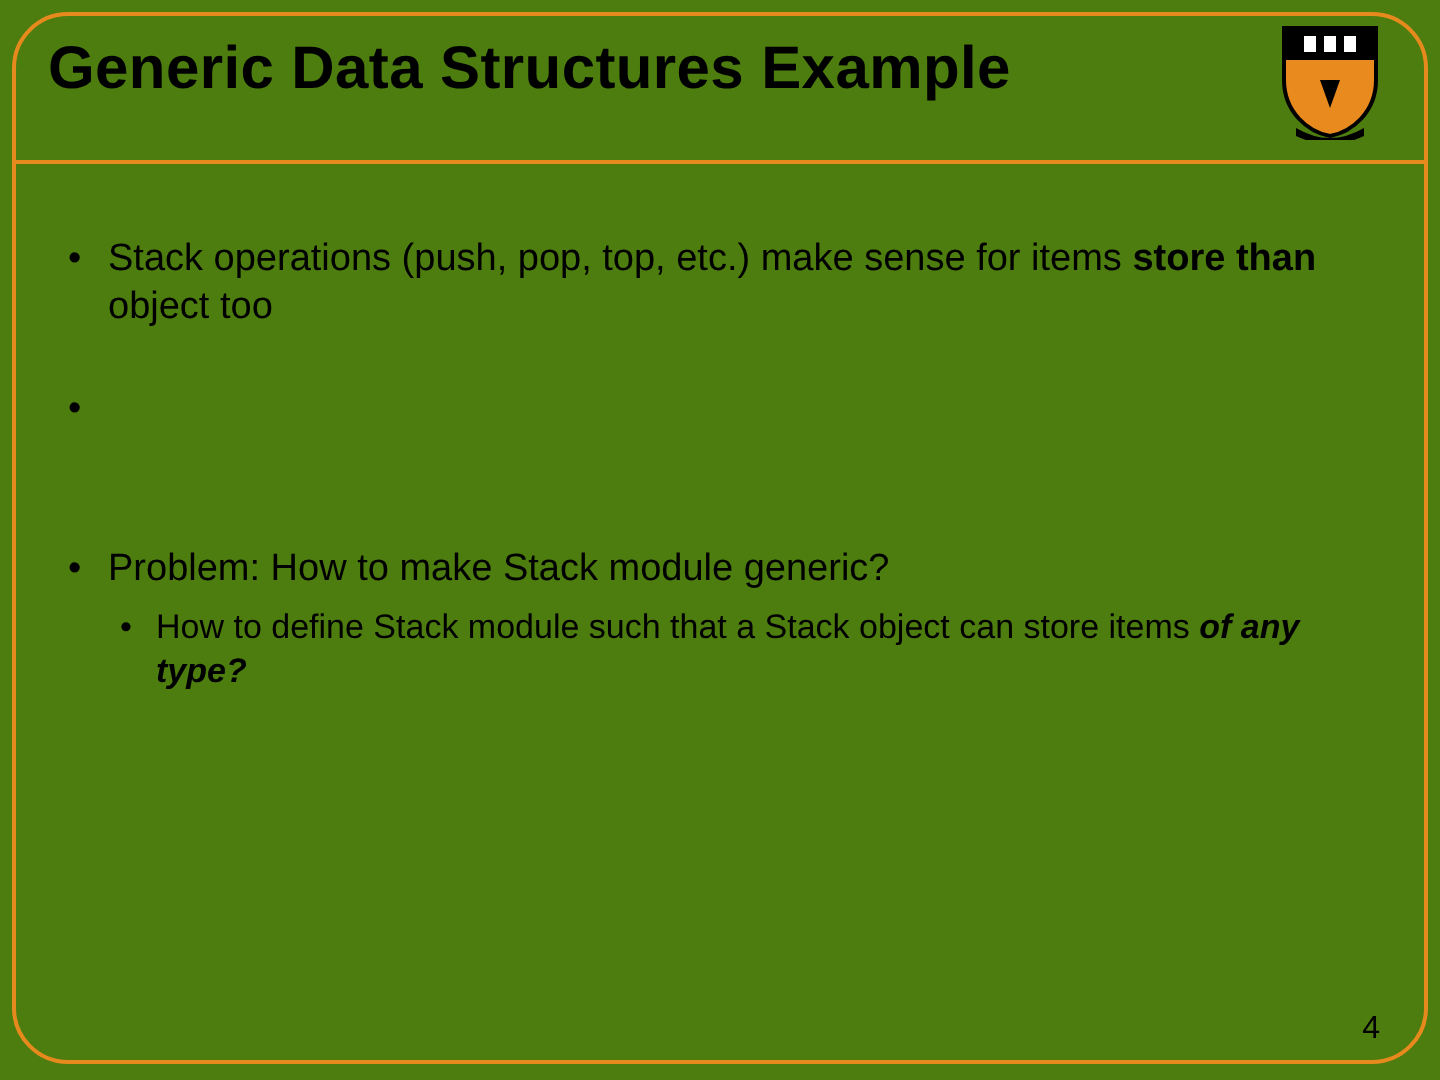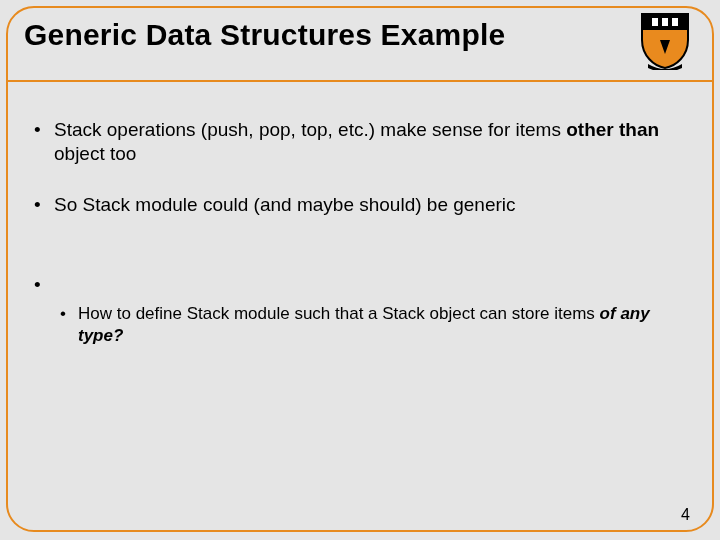--- a/index.html
+++ b/index.html
@@ -1,21 +1,21 @@
 <!DOCTYPE html>
 <html><head>
 <meta charset="utf-8">
 <style>
   * { margin: 0; padding: 0; box-sizing: border-box; }
   html, body { width: 720px; height: 540px; font-family: Arial, Helvetica, sans-serif; background: #fff; }
   .slide {
     position: relative;
     width: 720px;
     height: 540px;
-    background: #e5e5e5;
+    background: #4d7c0f;
   }
   .frame {
     position: absolute;
     left: 6px; right: 6px; top: 6px; bottom: 8px;
     border: 2px solid #e78a1e;
     border-radius: 28px;
   }
   .divider {
     position: absolute;
     left: 6px; right: 6px;
@@ -97,31 +97,31 @@
       <path d="M22 30 L27 44 L32 30 Z" fill="#000"></path>
       <path d="M10 54 Q27 64 44 54 L44 58 Q27 66 10 58 Z" fill="#000"></path>
     </svg>
   </div>
 
   <div class="body">
 
     <div class="b1">
       <div class="dot">•</div>
       <div>
-        <span>Stack operations (push, pop, top, etc.) make sense for items </span><span class="bold">other than</span><span> object too</span>
+        <span>Stack operations (push, pop, top, etc.) make sense for items </span><span class="bold">store than</span><span> object too</span>
       </div>
     </div>
 
     <div class="b1 gap-large">
       <div class="dot">•</div>
-      <div>So Stack module could (and maybe should) be generic</div>
     </div>
 
     <div class="b1" style="margin-bottom:4px">
       <div class="dot">•</div>
+      <div>Problem: How to make Stack module generic?</div>
     </div>
 
     <div class="b2">
       <div class="dot">•</div>
       <div>
         <span>How to define Stack module such that a Stack object can store items </span><span class="bold ital">of any type?</span>
       </div>
     </div>
 
   </div>

